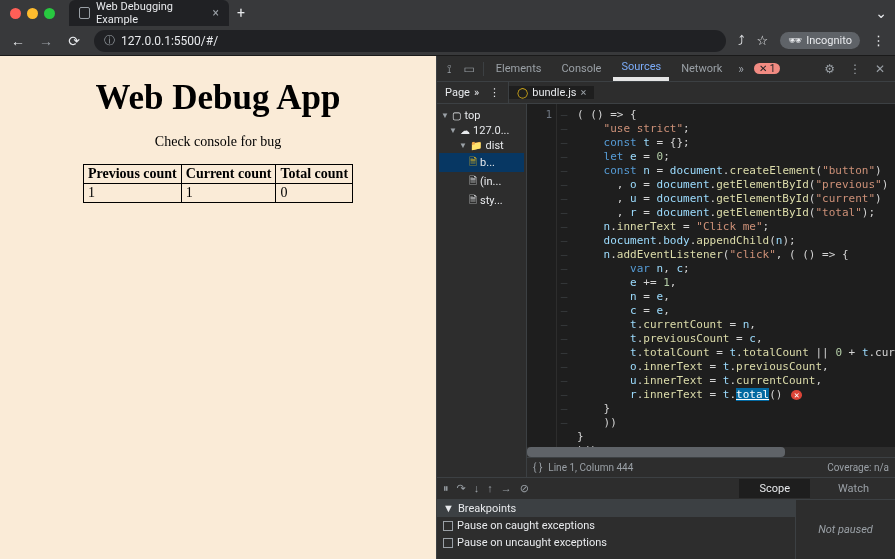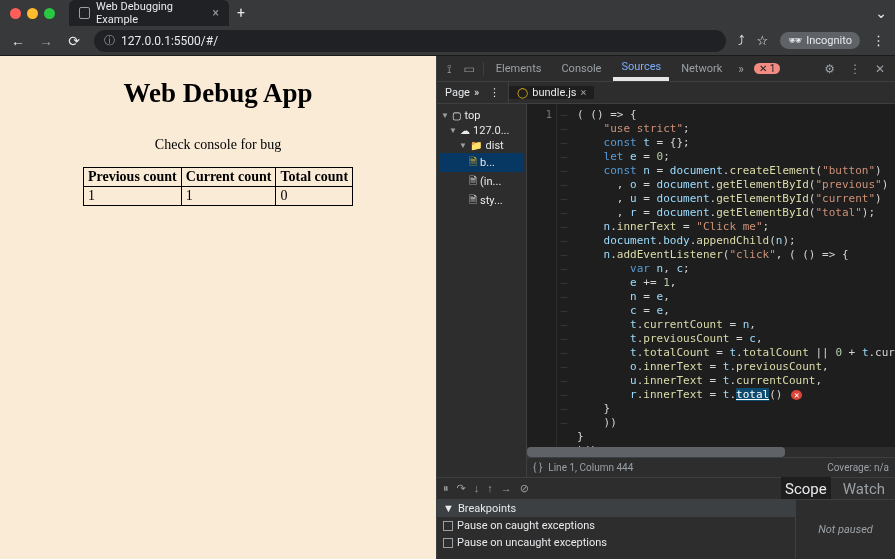--- a/index.html
+++ b/index.html
@@ -21,21 +21,21 @@
   .omnibox { flex:1; background:#202124; border-radius:14px; height:22px; display:flex; align-items:center; padding:0 10px; color:#e8eaed; font-size:12px; gap:6px;}
   .omnibox .globe{color:#9aa0a6; font-size:11px;}
   .spacer{flex:1;}
   .tbicon{color:#e8eaed; font-size:13px;}
   .incognito{background:#5f6368;color:#e8eaed;border-radius:12px;padding:2px 8px;font-size:11px;display:flex;align-items:center;gap:4px;}
   
   .content { display:flex; height:calc(559px - 56px); }
   
   
   .page { width:498px; background:#faebd7; color:#000; text-align:center; padding-top:22px; overflow:hidden;}
-  .page h1{font-family:"Times New Roman", serif; font-size:27px; font-weight:bold; margin-bottom:28px;}
+  .page h1{font-family:"Times New Roman", serif; font-size:35px; font-weight:bold; margin-bottom:16px;}
   .page p{font-family:"Times New Roman", serif; font-size:14px; margin-bottom:14px;}
   .page table{margin:0 auto; border-collapse:collapse; border:1px solid #000;padding-left:38px;}
   .page th,.page td{border:1px solid #000; font-family:"Times New Roman", serif; font-size:14px; padding:1px 4px; text-align:left;}
   .page th{font-weight:bold;}
   .page button.cta{margin-top:22px; background:#f77c3a; color:#fff; border:none; border-radius:7px; padding:10px 18px; font-size:18px; font-family:inherit;}
   
   
   .devtools { flex:1; background:#242424; color:#e8eaed; display:flex; flex-direction:column; font-size:12px; border-left:1px solid #3c4043;}
   .dt-tabs{height:26px; background:#2d2d2d; display:flex; align-items:center; padding:0 6px; gap:4px; border-bottom:1px solid #3c4043;}
   .dt-tabs .icon{color:#9aa0a6; font-size:12px; padding:0 4px;}
@@ -58,34 +58,34 @@
   .tree .indent1{padding-left:10px;} .tree .indent2{padding-left:20px;} .tree .indent3{padding-left:30px;}
   .tree .sel{background:#073763;}
   
   .editor{flex:1;display:flex;flex-direction:column;background:#1e1e1e;overflow:hidden;}
   .code{flex:1;display:flex;font-family:Menlo,Consolas,monospace;font-size:11px;line-height:14px;overflow:hidden;}
   .gutter{width:30px;background:#1e1e1e;color:#6e7681;text-align:right;padding:4px 4px 0 0;border-right:1px solid #2d2d2d;}
   .diffcol{width:14px;background:#1e1e1e;color:#3c4043;text-align:center;padding:4px 0 0 0;}
   .src{flex:1;padding:4px 0 0 6px;white-space:pre;color:#d4d4d4;overflow:hidden;} .src .kw2{color:#569cd6;}
   .src .str{color:#ce9178;} .src .prop{color:#dcdcaa;} .src .num{color:#b5cea8;}
   .src .id{color:#9cdcfe;}
-  .src .cur{background:#0c4a6e;color:#fff;text-decoration:underline;}
+  .src .cur{background:#0369a1;color:#fff;text-decoration:underline;}
   .src .badge{background:#db4437;color:#fff;border-radius:50%;font-size:9px;padding:0 3px;margin-left:2px;}
   
   .scrollx{height:10px;background:#2d2d2d;position:relative;}
   .scrollx .thumb{position:absolute;height:100%;background:#5f6368;border-radius:4px;}
   
   .statusline{height:20px;background:#2d2d2d;border-top:1px solid #3c4043;display:flex;align-items:center;padding:0 6px;font-size:10px;color:#9aa0a6;gap:6px;}
   .statusline .pretty{color:#9aa0a6;}
   .statusline .right{margin-left:auto;}
   
   .dbgbar{height:22px;background:#2d2d2d;border-top:1px solid #3c4043;display:flex;align-items:center;padding:0 6px;gap:8px;}
   .dbgbar .btn{color:#9aa0a6;font-size:11px;}
   .dbgbar .divider{flex:1;}
-  .dbgbar .pane-tab{color:#9aa0a6;padding:3px 4px;font-size:15px;}
+  .dbgbar .pane-tab{color:#9aa0a6;padding:3px 20px;font-size:11px;}
   .dbgbar .pane-tab.active{background:#1e1e1e;color:#e8eaed;}
   
   .bottom{display:flex;height:60px;border-top:1px solid #3c4043;}
   .bottom-left{flex:1;background:#2d2d2d;font-size:11px;}
   .bottom-left .hdr{background:#3c4043;padding:2px 6px;display:flex;align-items:center;gap:4px;}
   .bottom-left .item{padding:2px 6px;display:flex;align-items:center;gap:4px;color:#e8eaed;}
   .bottom-left .cb{width:10px;height:10px;border:1px solid #9aa0a6;}
   .bottom-right{width:100px;background:#2d2d2d;border-left:1px solid #3c4043;display:flex;align-items:center;justify-content:center;color:#9aa0a6;font-style:italic;font-size:11px;}
 </style>
 </head>

